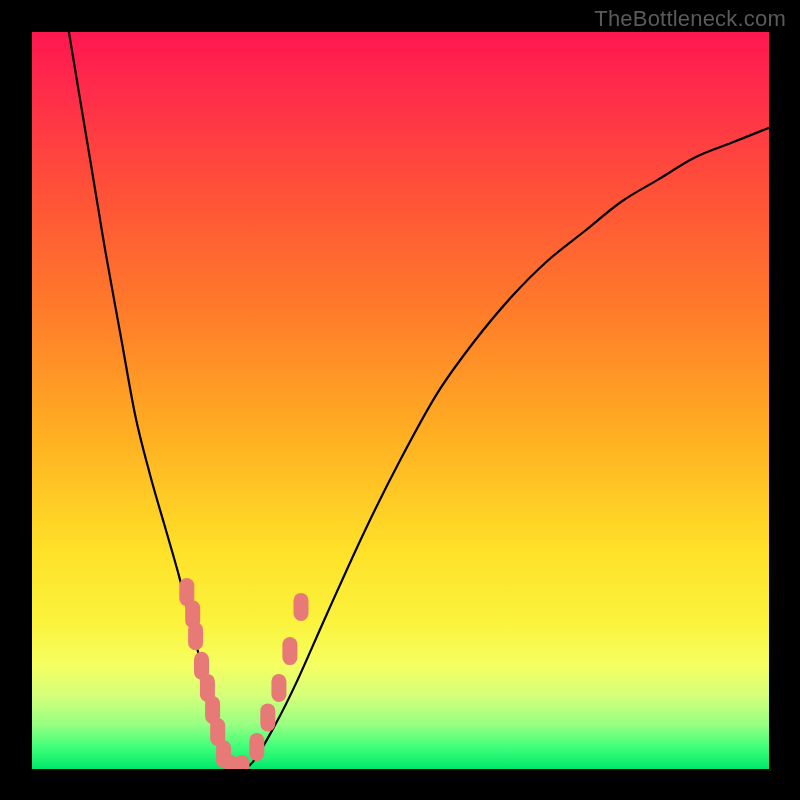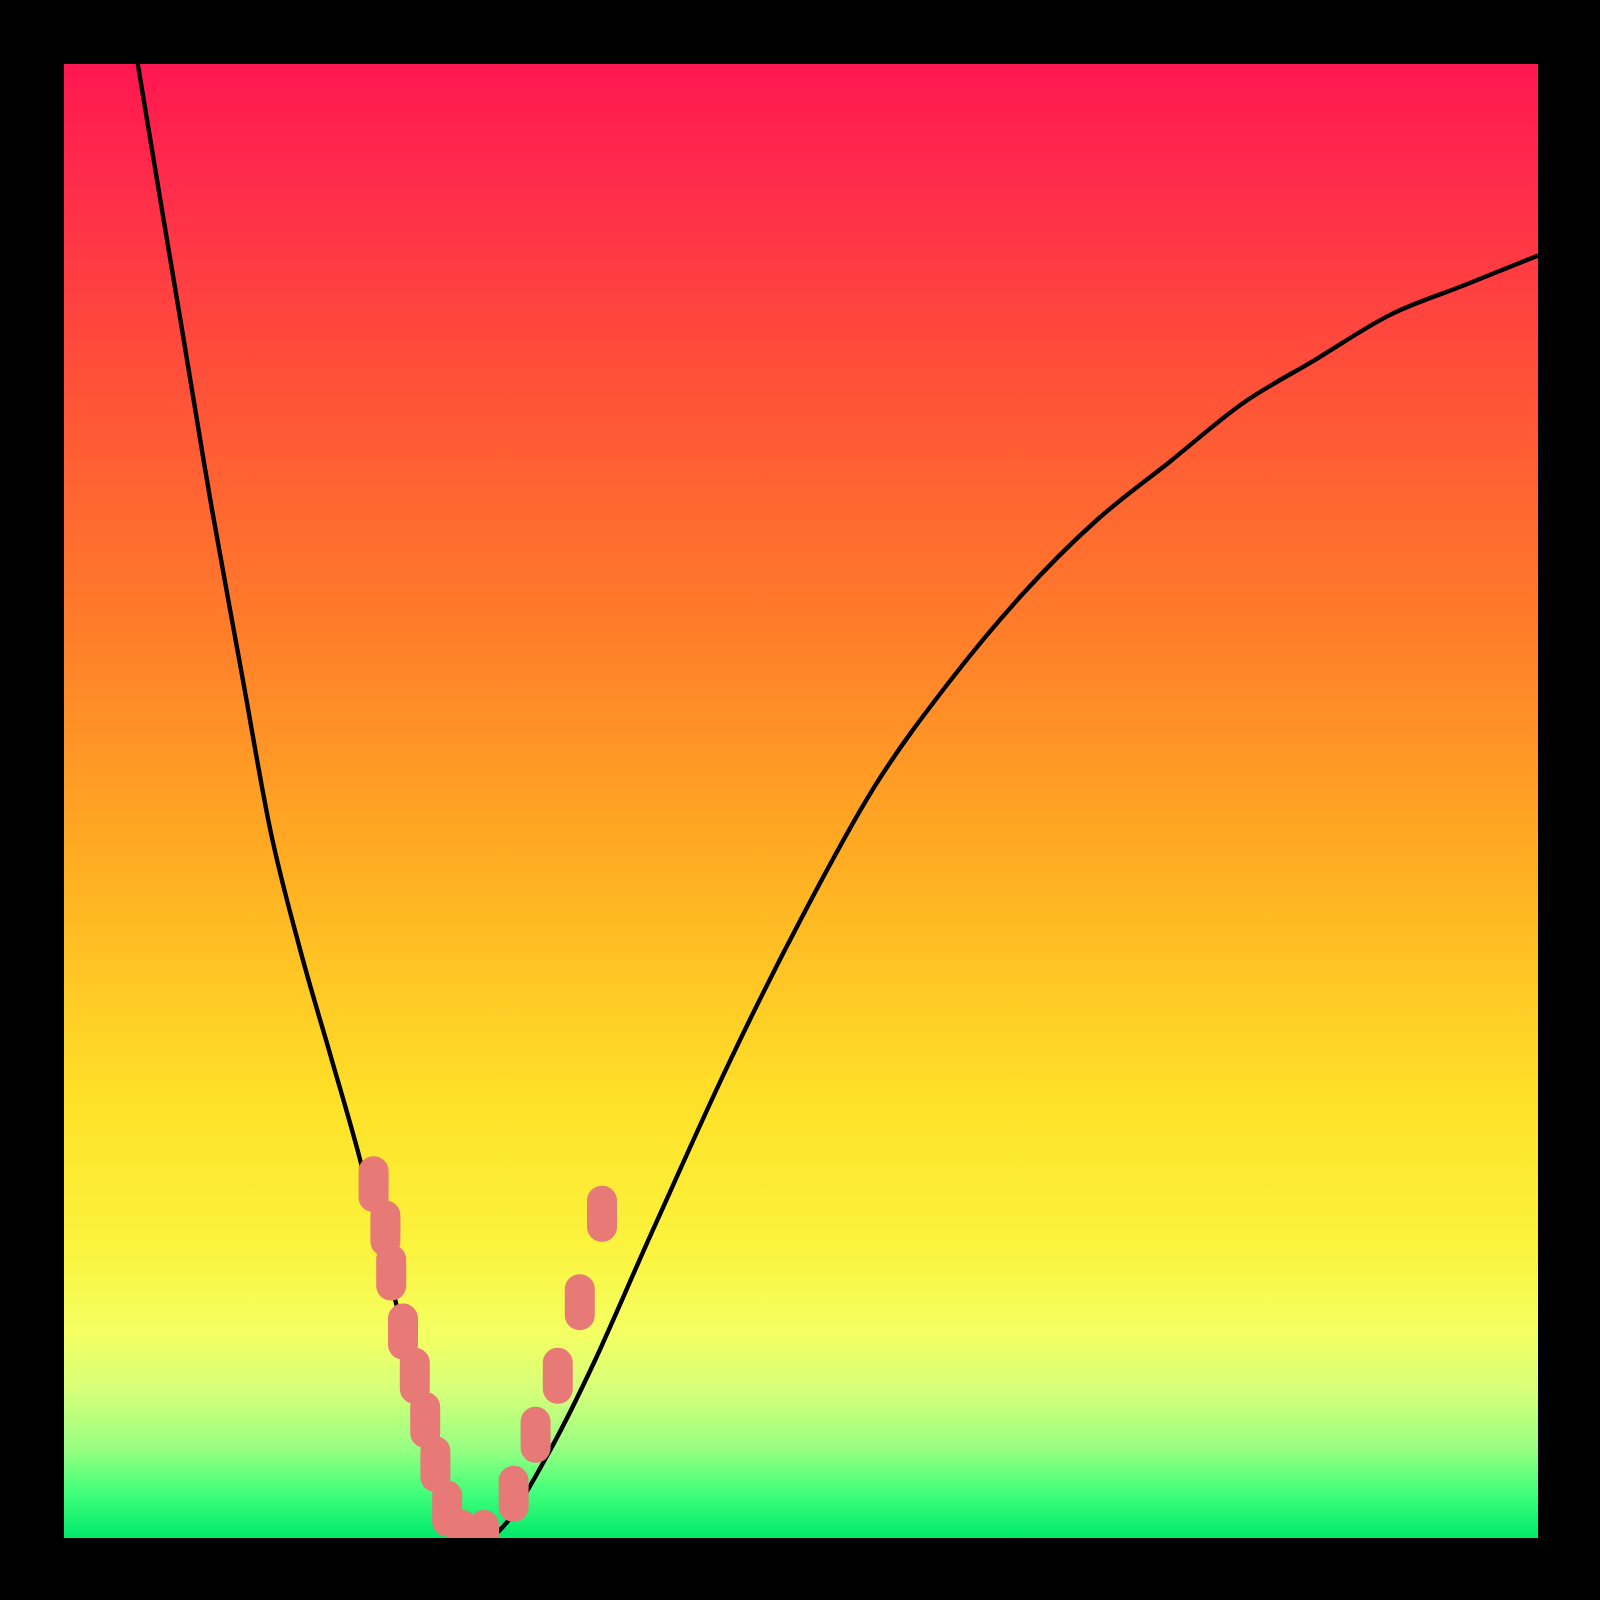--- a/index.html
+++ b/index.html
@@ -78,13 +78,14 @@
           <rect x="191.5" y="723.0" width="15" height="28" rx="7.5" ry="7.5" fill="#e77977"></rect>
           <rect x="202.5" y="723.0" width="15" height="28" rx="7.5" ry="7.5" fill="#e77977"></rect>
           <rect x="217.3" y="700.9" width="15" height="28" rx="7.5" ry="7.5" fill="#e77977"></rect>
           <rect x="228.3" y="671.4" width="15" height="28" rx="7.5" ry="7.5" fill="#e77977"></rect>
           <rect x="239.4" y="641.9" width="15" height="28" rx="7.5" ry="7.5" fill="#e77977"></rect>
           <rect x="250.4" y="605.1" width="15" height="28" rx="7.5" ry="7.5" fill="#e77977"></rect>
           <rect x="261.5" y="560.9" width="15" height="28" rx="7.5" ry="7.5" fill="#e77977"></rect>
         </g>
     </svg>
   </div>
+  <div class="watermark">TheBottleneck.com</div>
 </div>
 
 </body></html>

